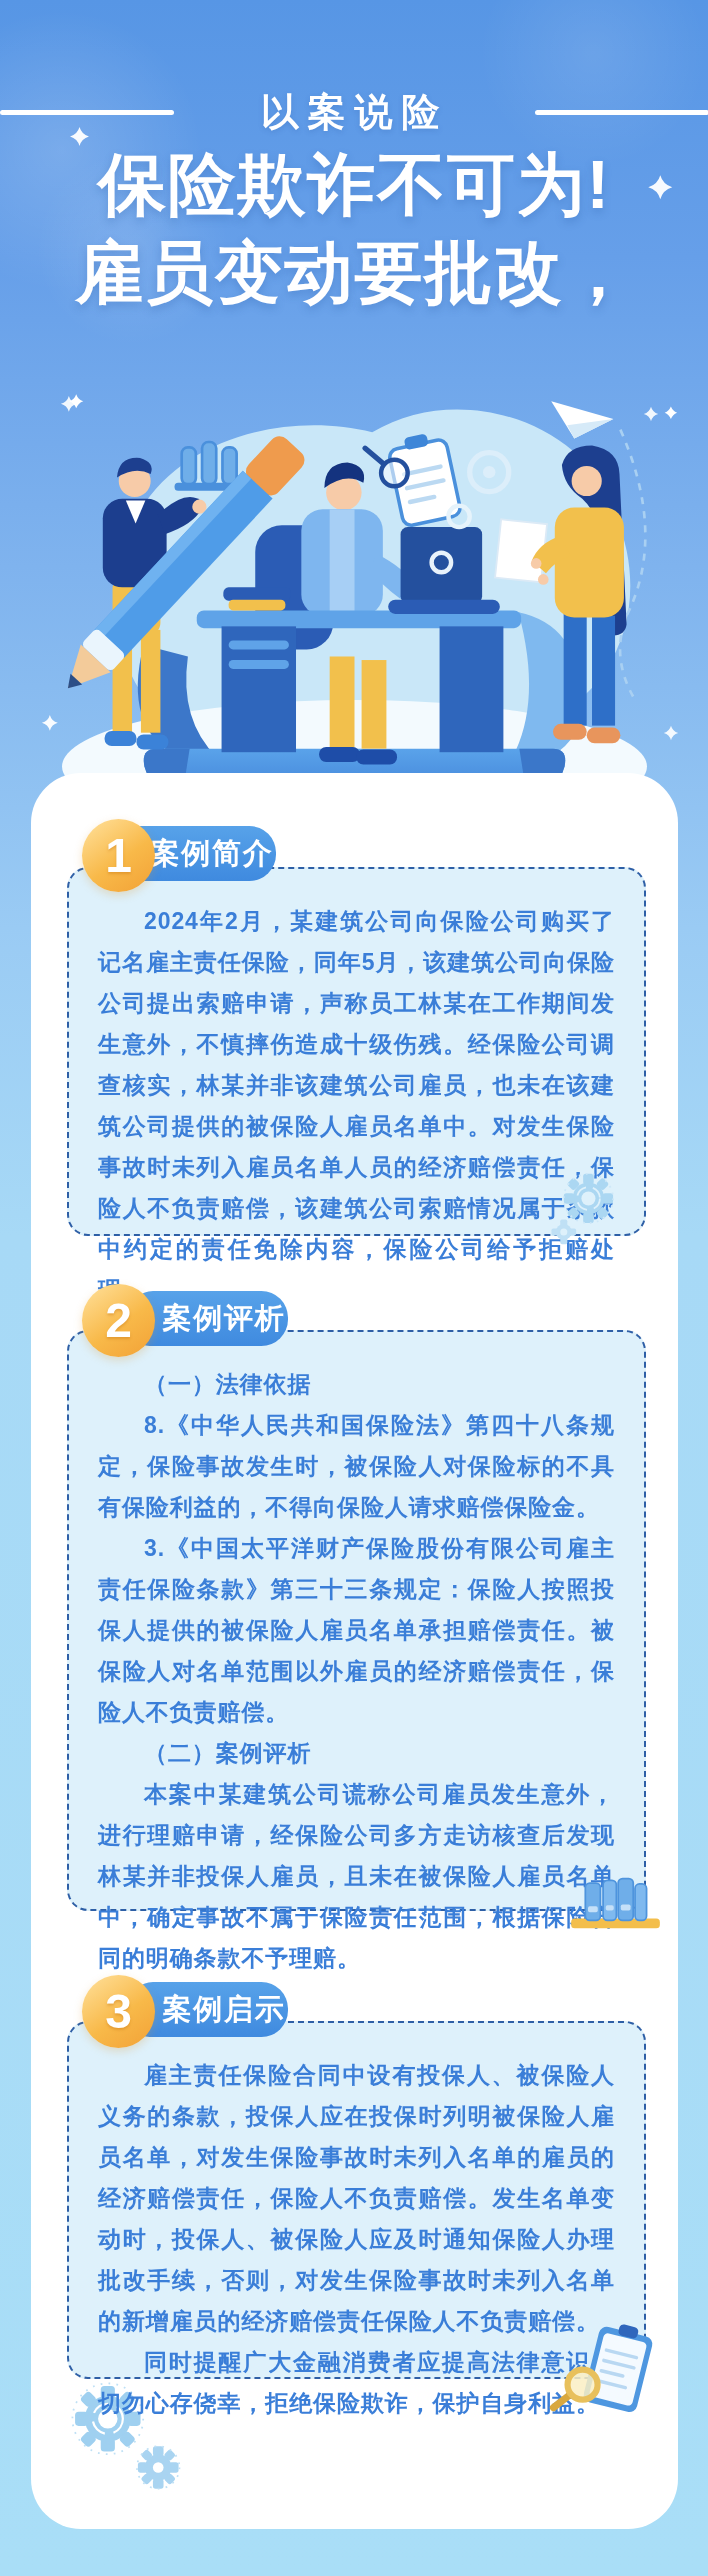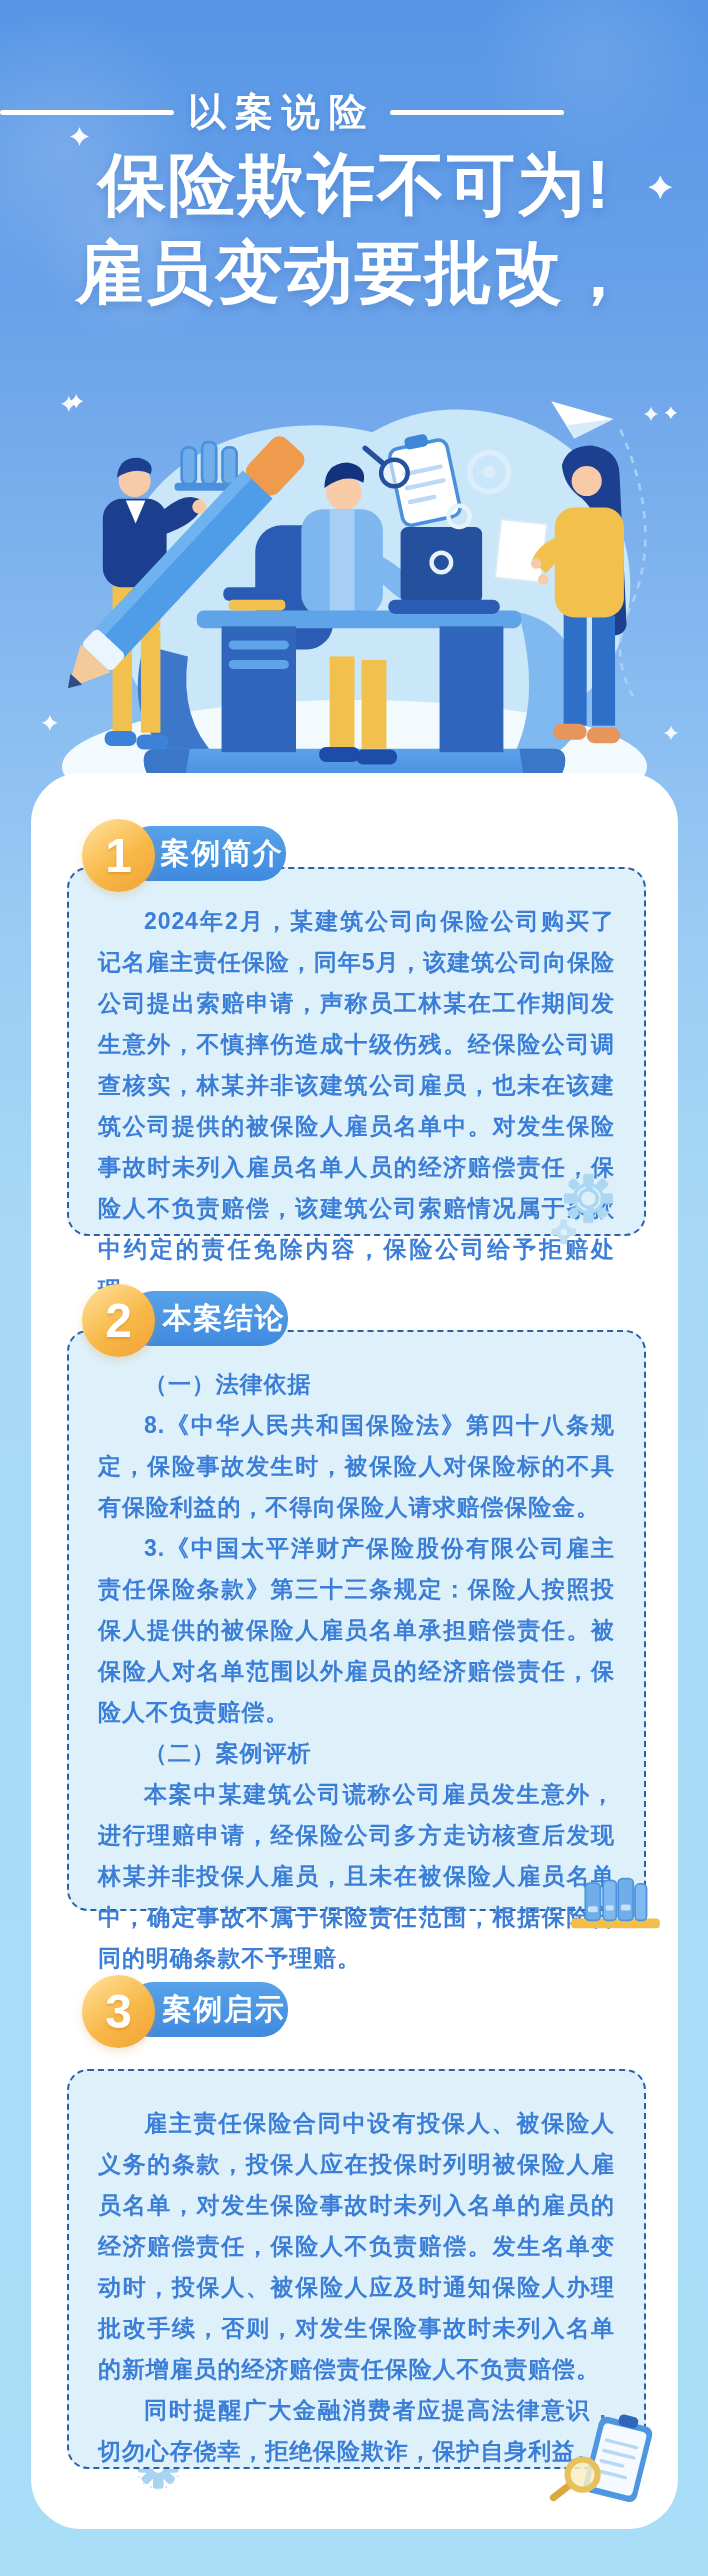--- a/index.html
+++ b/index.html
@@ -7,21 +7,21 @@
   body { font-family:"Liberation Sans","DejaVu Sans",sans-serif; }
   .poster {
     position:relative; width:709px; height:2576px; overflow:hidden;
     background:linear-gradient(180deg,#5796E5 0%,#669FE9 10%,#7FB3EE 22%,#9ACBF4 36%,#A7D9F6 48%,#A9DEF7 100%);
   }
   .bokeh { position:absolute; border-radius:50%; pointer-events:none; }
   .bokeh.b1 { left:-80px; top:8.9px; width:283px; height:283px; background:radial-gradient(circle,rgba(255,255,255,.16),rgba(255,255,255,0) 70%); }
   .bokeh.b2 { left:35px; top:151px; width:195px; height:195px; background:radial-gradient(circle,rgba(255,255,255,.12),rgba(255,255,255,0) 70%); }
   .bokeh.b3 { left:478px; top:-62px; width:230px; height:230px; background:radial-gradient(circle,rgba(255,255,255,.10),rgba(255,255,255,0) 70%); }
 
-  .tagline-row { position:absolute; top:87px; left:0; width:709px; display:flex; align-items:center; justify-content:flex-start; gap:14px; }
+  .tagline-row { position:absolute; top:87px; left:0; width:709px; display:flex; align-items:center; justify-content:space-between; gap:23px; }
   .tagline-rule { width:174px; height:4.4px; background:#FFFFFF; border-radius:2.7px; }
   .tagline-text { color:#FFFFFF; font-size:38px; font-weight:700; letter-spacing:8.9px; text-shadow:0 1.8px 5.3px rgba(47,95,170,.25); white-space:nowrap; }
 
   .main-title { position:absolute; top:140px; left:0; width:709px; text-align:center; color:#FFFFFF; font-weight:800; font-size:68px; line-height:88px; letter-spacing:1.8px; text-shadow:0 3.5px 8.9px rgba(40,90,165,.28); }
 
   .sparkle { position:absolute; pointer-events:none; }
 
   .hero { position:absolute; left:0; top:348px; width:709px; height:461px; }
 
   .panel { position:absolute; left:31px; top:773px; width:647px; height:1756px; background:#FFFFFF; border-radius:50px; }
@@ -200,21 +200,21 @@
     </g>
 
     <g fill="#FFFFFF">
       <path d="M 86 52 Q 88 58 94 60 Q 88 62 86 68 Q 84 62 78 60 Q 84 58 86 52 Z"></path>
       <path d="M 757 66 Q 759 71 764 73 Q 759 75 757 80 Q 755 75 750 73 Q 755 71 757 66 Z"></path>
     </g>
   </svg>
 
   <div class="panel">
 
-    <div class="heading-pill" style="left:97px;top:53px">
+    <div class="heading-pill" style="left:87px;top:53px">
       <span>案例简介</span>
     </div>
     <div class="badge-circle" style="left:51px;top:46px">
       <span>1</span>
     </div>
     <div class="content-box" style="top:94px;height:369px">
       <p>2024年2月，某建筑公司向保险公司购买了记名雇主责任保险，同年5月，该建筑公司向保险公司提出索赔申请，声称员工林某在工作期间发生意外，不慎摔伤造成十级伤残。经保险公司调查核实，林某并非该建筑公司雇员，也未在该建筑公司提供的被保险人雇员名单中。对发生保险事故时未列入雇员名单人员的经济赔偿责任，保险人不负责赔偿，该建筑公司索赔情况属于条款中约定的责任免除内容，保险公司给予拒赔处理。</p>
       <svg class="deco" style="right:14px;bottom:-12.4px" width="84" height="81" viewBox="0 0 95 92">
         <g fill="#ABD7F2">
           <circle cx="48" cy="38" r="18"></circle>
@@ -237,21 +237,21 @@
           <rect x="16" y="62" width="8" height="8" rx="2"></rect>
             <rect x="16" y="82" width="8" height="8" rx="2"></rect>
           <rect x="6" y="72" width="8" height="8" rx="2"></rect>
             <rect x="26" y="72" width="8" height="8" rx="2"></rect>
         </g>
         <circle cx="20" cy="76" r="4" fill="#DEF1FB"></circle>
       </svg>
     </div>
 
     <div class="heading-pill" style="left:99px;top:518px">
-      <span>本案结论</span>
+      <span>案例评析</span>
     </div>
     <div class="badge-circle" style="left:51px;top:511px">
       <span>2</span>
     </div>
     <div class="content-box" style="top:557px;height:581px;">
       <p>（一）法律依据</p>
       <p>8.《中华人民共和国保险法》第四十八条规定，保险事故发生时，被保险人对保险标的不具有保险利益的，不得向保险人请求赔偿保险金。</p>
       <p>3.《中国太平洋财产保险股份有限公司雇主责任保险条款》第三十三条规定：保险人按照投保人提供的被保险人雇员名单承担赔偿责任。被保险人对名单范围以外雇员的经济赔偿责任，保险人不负责赔偿。</p>
       <p>（二）案例评析</p>
       <p>本案中某建筑公司谎称公司雇员发生意外，进行理赔申请，经保险公司多方走访核查后发现林某并非投保人雇员，且未在被保险人雇员名单中，确定事故不属于保险责任范围，根据保险合同的明确条款不予理赔。</p>
@@ -266,21 +266,21 @@
         <rect x="39" y="33" width="9" height="6" rx="2" fill="#C5E0F8"></rect>
       </svg>
     </div>
 
     <div class="heading-pill" style="left:99px;top:1209px">
       <span>案例启示</span>
     </div>
     <div class="badge-circle" style="left:51px;top:1202px">
       <span>3</span>
     </div>
-    <div class="content-box" style="top:1296px;height:400px">
+    <div class="content-box" style="top:1248px;height:358px">
       <p>雇主责任保险合同中设有投保人、被保险人义务的条款，投保人应在投保时列明被保险人雇员名单，对发生保险事故时未列入名单的雇员的经济赔偿责任，保险人不负责赔偿。发生名单变动时，投保人、被保险人应及时通知保险人办理批改手续，否则，对发生保险事故时未列入名单的新增雇员的经济赔偿责任保险人不负责赔偿。</p>
       <p>同时提醒广大金融消费者应提高法律意识，切勿心存侥幸，拒绝保险欺诈，保护自身利益。</p>
       <svg class="deco" style="right:-10.6px;bottom:-43px" width="106" height="99" viewBox="-25 0 120 112">
         <g transform="rotate(14 50 55)">
           <rect x="22" y="10" width="62" height="88" rx="9" fill="#4E97E0"></rect>
           <rect x="28" y="17" width="50" height="74" rx="5" fill="#F4FAFF"></rect>
           <rect x="43" y="3" width="22" height="13" rx="5" fill="#2F66BC"></rect>
           <path d="M 35 36 H 70 M 35 48 H 70 M 35 60 H 60 M 35 72 H 66" stroke="#B9D8F2" stroke-width="4" stroke-linecap="round"></path>
         </g>
         <line x1="-2" y1="84" x2="-20" y2="98" stroke="#D9A83F" stroke-width="8" stroke-linecap="round"></line>

